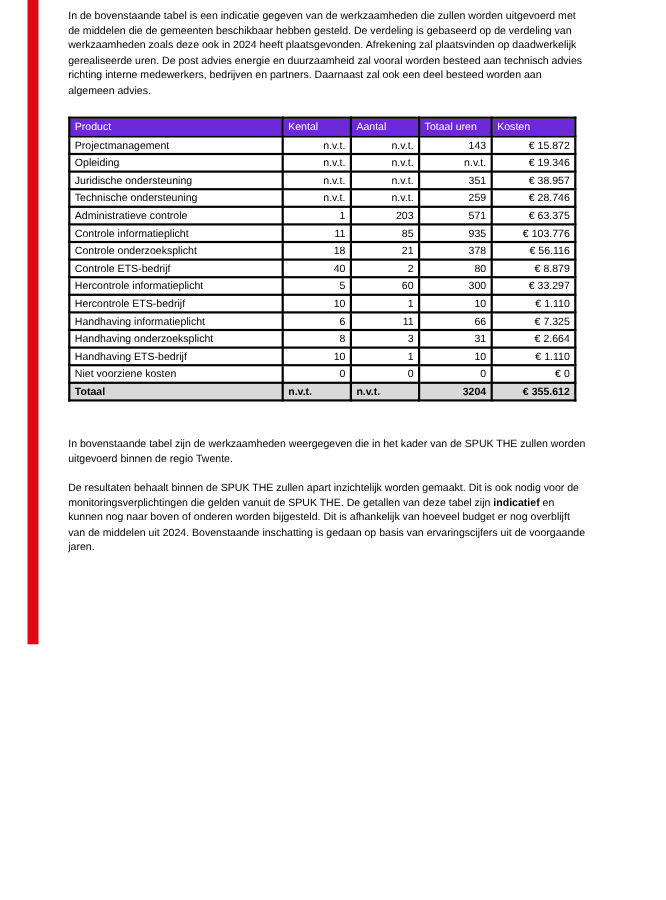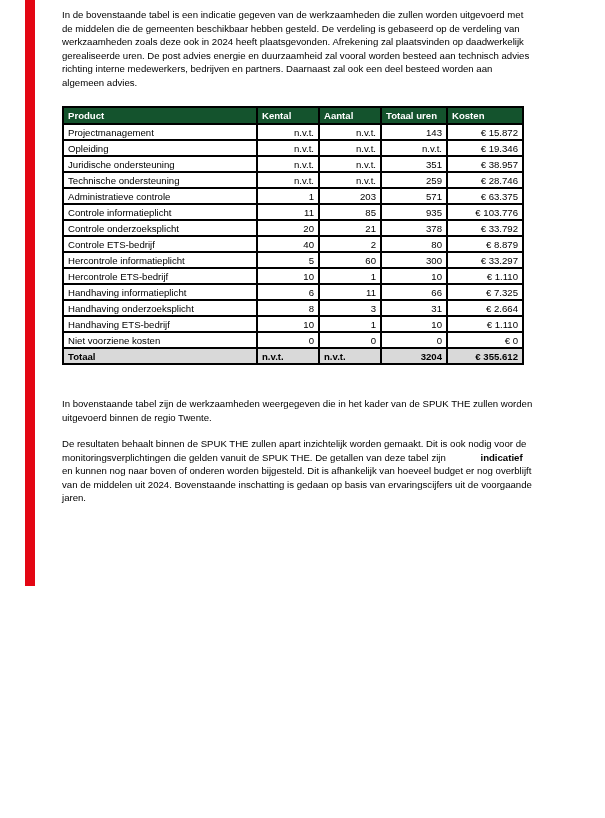--- a/index.html
+++ b/index.html
@@ -42,21 +42,21 @@
     left: 62px;
     width: 473px;
     margin: 0;
     font-size: 9.6px;
     line-height: 13.6px;
     text-align: left;
   }
   .p1 { top: 8px; }
   .p2 { top: 397px; }
   .p3 { top: 437px; }
-  .p3 strong { font-weight: bold; margin-left: 32px; }
+  .p3 strong { font-weight: bold; }
 
   
   table.budget {
     position: absolute;
     left: 62px;
     top: 106px;
     width: 460px;
     border-collapse: collapse;
     table-layout: fixed;
     font-size: 9.6px;
@@ -64,23 +64,23 @@
   table.budget th, table.budget td {
     border: 2px solid #000000;
     padding: 0 4px;
     height: 14px;
     line-height: 13px;
     vertical-align: middle;
     overflow: hidden;
     white-space: nowrap;
   }
   table.budget th {
-    background: #14532d;
+    background: #6d28d9;
     color: #ffffff;
-    font-weight: bold;
+    font-weight: normal;
     text-align: left;
     height: 15px;
   }
   td.cell-left  { text-align: left; }
   td.cell-right { text-align: right; }
   tr.total-row td {
     background: #d9d9d9;
     font-weight: bold;
   }
 
@@ -168,24 +168,24 @@
         </tr>
         <tr>
           <td class="cell-left">Controle informatieplicht</td>
           <td class="cell-right">11</td>
           <td class="cell-right">85</td>
           <td class="cell-right">935</td>
           <td class="cell-right">€ 103.776</td>
         </tr>
         <tr>
           <td class="cell-left">Controle onderzoeksplicht</td>
-          <td class="cell-right">20</td>
+          <td class="cell-right">18</td>
           <td class="cell-right">21</td>
           <td class="cell-right">378</td>
-          <td class="cell-right">€ 33.792</td>
+          <td class="cell-right">€ 56.116</td>
         </tr>
         <tr>
           <td class="cell-left">Controle ETS-bedrijf</td>
           <td class="cell-right">40</td>
           <td class="cell-right">2</td>
           <td class="cell-right">80</td>
           <td class="cell-right">€ 8.879</td>
         </tr>
         <tr>
           <td class="cell-left">Hercontrole informatieplicht</td>

